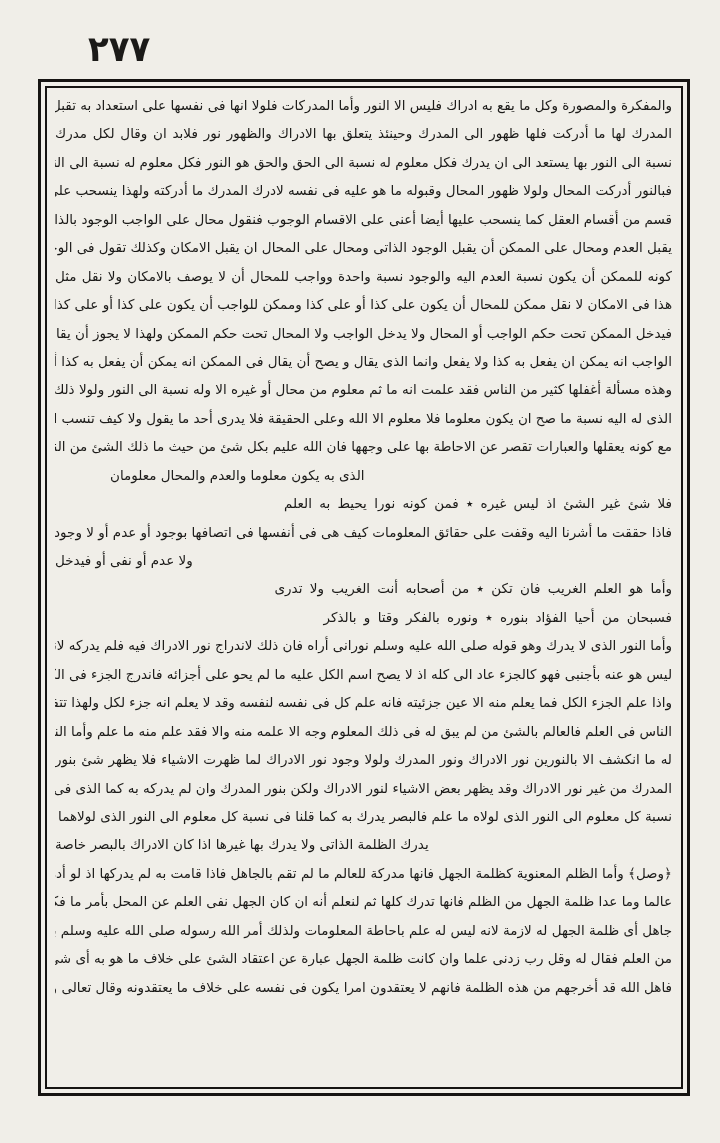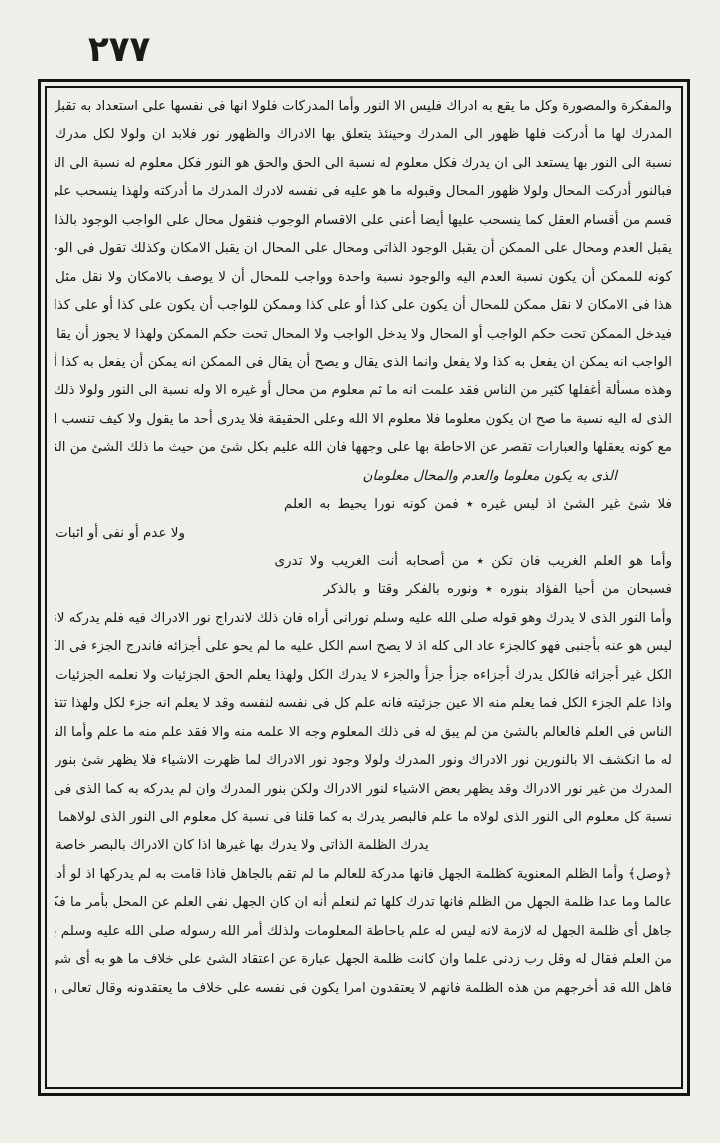--- a/index.html
+++ b/index.html
@@ -52,57 +52,57 @@
     font-size:13.5px;
     white-space:nowrap;
     overflow:hidden;
     color:var(--ink);
   }
   .justify{
     text-align:justify;
     text-align-last:justify;
   }
   .left{ text-align:left; }
-  .right-indent{ text-align:right; padding-left:55px; padding-right:55px;font-style:italic; }
+  .right-indent{ text-align:left; padding-left:55px; padding-right:55px; }
   .verse{
     text-align:right;
     word-spacing:3px;
   }
 </style>
 </head>
 <body>
 
 <div class="page">
 
   <div class="page-number">٢٧٧</div>
 
   <div class="frame-outer">
     <div class="frame-inner">
       <div class="text-block">
           <div class="line justify">والمفكرة والمصورة وكل ما يقع به ادراك فليس الا النور وأما المدركات فلولا انها فى نفسها على استعداد به تقبل ادراك</div>
-          <div class="line justify">المدرك لها ما أدركت فلها ظهور الى المدرك وحينئذ يتعلق بها الادراك والظهور نور فلابد ان ولولا لكل مدرك</div>
+          <div class="line justify">المدرك لها ما أدركت فلها ظهور الى المدرك وحينئذ يتعلق بها الادراك والظهور نور فلابد ان وقال لكل مدرك</div>
           <div class="line justify">نسبة الى النور بها يستعد الى ان يدرك فكل معلوم له نسبة الى الحق والحق هو النور فكل معلوم له نسبة الى النور</div>
           <div class="line justify">فبالنور أدركت المحال ولولا ظهور المحال وقبوله ما هو عليه فى نفسه لادرك المدرك ما أدركته ولهذا ينسحب على كل</div>
           <div class="line justify">قسم من أقسام العقل كما ينسحب عليها أيضا أعنى على الاقسام الوجوب فنقول محال على الواجب الوجود بالذات ان</div>
           <div class="line justify">يقبل العدم ومحال على الممكن أن يقبل الوجود الذاتى ومحال على المحال ان يقبل الامكان وكذلك تقول فى الوجوب</div>
           <div class="line justify">كونه للممكن أن يكون نسبة العدم اليه والوجود نسبة واحدة وواجب للمحال أن لا يوصف بالامكان ولا نقل مثل</div>
           <div class="line justify">هذا فى الامكان لا نقل ممكن للمحال أن يكون على كذا أو على كذا وممكن للواجب أن يكون على كذا أو على كذا</div>
           <div class="line justify">فيدخل الممكن تحت حكم الواجب أو المحال ولا يدخل الواجب ولا المحال تحت حكم الممكن ولهذا لا يجوز أن يقال فى</div>
           <div class="line justify">الواجب انه يمكن ان يفعل به كذا ولا يفعل وانما الذى يقال و يصح أن يقال فى الممكن انه يمكن أن يفعل به كذا أو لا يفعل</div>
           <div class="line justify">وهذه مسألة أغفلها كثير من الناس فقد علمت انه ما ثم معلوم من محال أو غيره الا وله نسبة الى النور ولولا ذلك النور</div>
           <div class="line justify">الذى له اليه نسبة ما صح ان يكون معلوما فلا معلوم الا الله وعلى الحقيقة فلا يدرى أحد ما يقول ولا كيف تنسب الامور</div>
           <div class="line justify">مع كونه يعقلها والعبارات تقصر عن الاحاطة بها على وجهها فان الله عليم بكل شئ من حيث ما ذلك الشئ من النور</div>
           <div class="line right-indent">الذى به يكون معلوما والعدم والمحال معلومان</div>
           <div class="line verse">فلا شئ غير الشئ اذ ليس غيره ٭ فمن كونه نورا يحيط به العلم</div>
-          <div class="line left">ولا عدم أو نفى أو اثبات</div>
+          <div class="line justify">فاذا حققت ما أشرنا اليه وقفت على حقائق المعلومات كيف هى فى أنفسها فى اتصافها بوجود أو عدم أو لا وجود</div>
+          <div class="line left">ولا عدم أو نفى أو فيدخل</div>
           <div class="line verse">وأما هو العلم الغريب فان تكن ٭ من أصحابه أنت الغريب ولا تدرى</div>
           <div class="line verse">فسبحان من أحيا الفؤاد بنوره ٭ ونوره بالفكر وقتا و بالذكر</div>
           <div class="line justify">وأما النور الذى لا يدرك وهو قوله صلى الله عليه وسلم نورانى أراه فان ذلك لاندراج نور الادراك فيه فلم يدركه لانه</div>
           <div class="line justify">ليس هو عنه بأجنبى فهو كالجزء عاد الى كله اذ لا يصح اسم الكل عليه ما لم يحو على أجزائه فاندرج الجزء فى الكل وليس</div>
-          <div class="line justify">الكل غير أجزائه فالكل يدرك أجزاءه جزأ جزأ والجزء لا يدرك الكل ولهذا يعلم الحق الجزئيات ولا نعلمه الجزئيات</div>
           <div class="line justify">واذا علم الجزء الكل فما يعلم منه الا عين جزئيته فانه علم كل فى نفسه لنفسه وقد لا يعلم انه جزء لكل ولهذا تتفاضل</div>
           <div class="line justify">الناس فى العلم فالعالم بالشئ من لم يبق له فى ذلك المعلوم وجه الا علمه منه والا فقد علم منه ما علم وأما النور الذى يدرك</div>
           <div class="line justify">له ما انكشف الا بالنورين نور الادراك ونور المدرك ولولا وجود نور الادراك لما ظهرت الاشياء فلا يظهر شئ بنور</div>
           <div class="line justify">المدرك من غير نور الادراك وقد يظهر بعض الاشياء لنور الادراك ولكن بنور المدرك وان لم يدركه به كما الذى فى</div>
           <div class="line justify">نسبة كل معلوم الى النور الذى لولاه ما علم فالبصر يدرك به كما قلنا فى نسبة كل معلوم الى النور الذى لولاهما ما علم فالبصر</div>
           <div class="line left">يدرك الظلمة الذاتى ولا يدرك بها غيرها اذا كان الادراك بالبصر خاصة</div>
           <div class="line justify">﴿وصل﴾ وأما الظلم المعنوية كظلمة الجهل فانها مدركة للعالم ما لم تقم بالجاهل فاذا قامت به لم يدركها اذ لو أدركها كان</div>
           <div class="line justify">عالما وما عدا ظلمة الجهل من الظلم فانها تدرك كلها ثم لنعلم أنه ان كان الجهل نفى العلم عن المحل بأمر ما فكل ما سوى الله</div>
           <div class="line justify">جاهل أى ظلمة الجهل له لازمة لانه ليس له علم باحاطة المعلومات ولذلك أمر الله رسوله صلى الله عليه وسلم بطلب الزيادة</div>
           <div class="line justify">من العلم فقال له وقل رب زدنى علما وان كانت ظلمة الجهل عبارة عن اعتقاد الشئ على خلاف ما هو به أى شئ كان</div>

